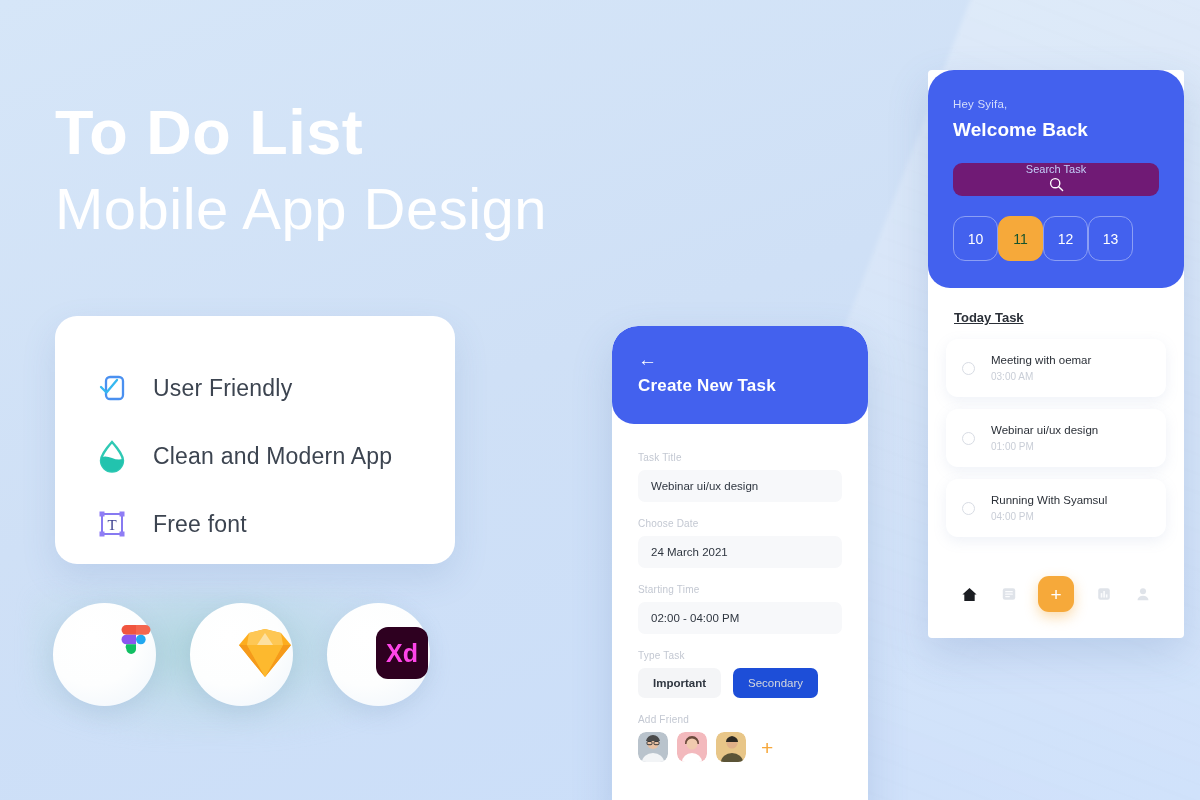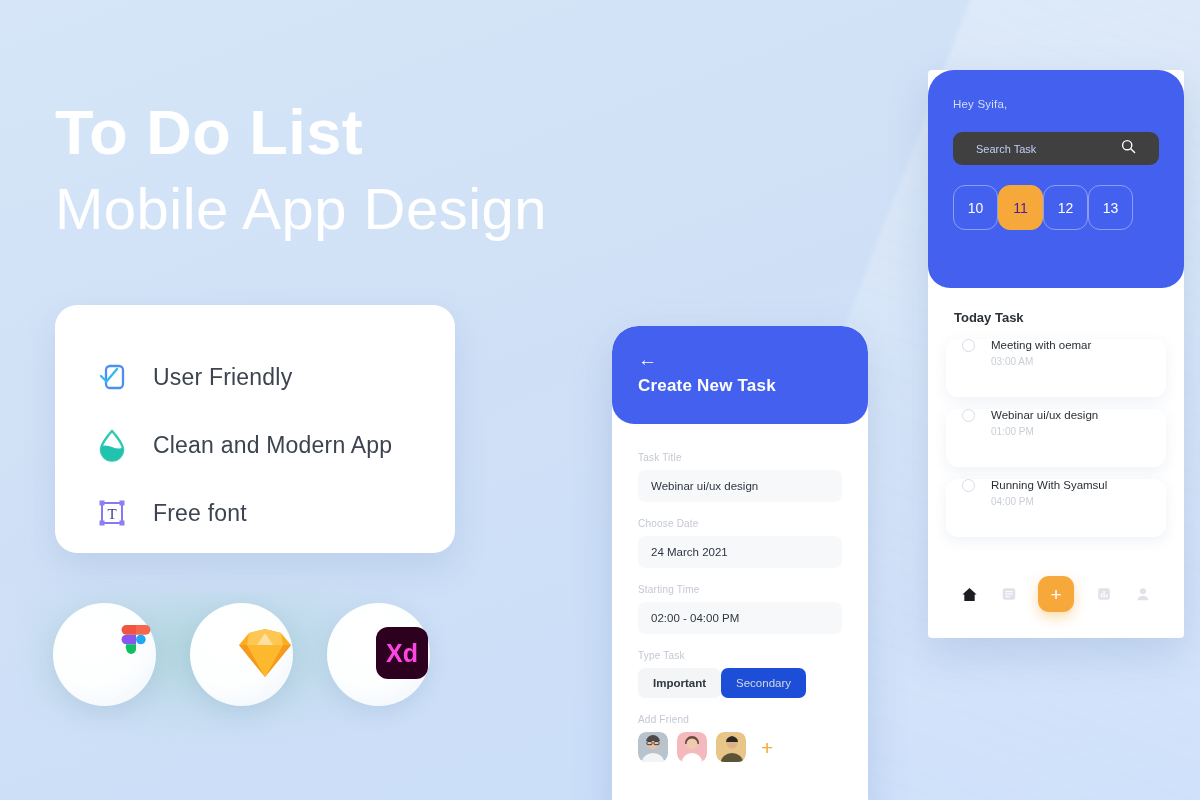--- a/index.html
+++ b/index.html
@@ -29,21 +29,21 @@
   }
   
   #headline {
     position:absolute; left:55px; top:95px;
     color:#ffffff; line-height:1.18; letter-spacing:.5px;
   }
   #headline .l1 { font-size:63px; font-weight:bold; display:block; }
   #headline .l2 { font-size:58px; font-weight:300; display:block; margin-top:6px; }
 
   #feature-card {
-    position:absolute; left:55px; top:305px;
+    position:absolute; left:55px; top:316px;
     width:400px; height:248px;
     background:#ffffff; border-radius:22px;
     box-shadow:0 14px 34px rgba(90,125,180,.16);
     padding:38px 0 0 38px;
   }
   .feature-row { display:flex; align-items:center; height:68px; }
   .feature-ico { width:38px; height:38px; flex:0 0 38px; margin-right:22px;
                  display:flex; align-items:center; justify-content:center; }
   .feature-label { font-size:23px; color:#3c4450; font-weight:400; letter-spacing:.2px; }
 
@@ -79,53 +79,53 @@
   #back-arrow { font-size:19px; line-height:1; color:#fff; display:block; }
   #create-title { font-size:17px; font-weight:bold; margin-top:7px; letter-spacing:.2px; }
   #create-body { padding:28px 26px 0 26px; background:#fff; }
   .field-group { margin-bottom:16px; }
   .field-label { font-size:10px; color:#c3c8d2; margin-bottom:7px; letter-spacing:.2px; }
   .field-box {
     background:#f7f8fa; border-radius:7px; height:32px;
     display:flex; align-items:center; padding:0 13px;
     font-size:11.5px; color:#2f3640;
   }
-  #type-chips { display:flex; gap:0; }
+  #type-chips { display:flex; gap:12px; }
   .chip { height:30px; border-radius:7px; display:flex; align-items:center;
           padding:0 15px; font-size:11.5px; }
   .chip.sel { background:#f4f5f7; color:#2f3640; font-weight:bold; }
   .chip.unsel { background:#1d4ed8; color:#d3d7de; }
   #friend-row { display:flex; align-items:center; gap:9px; }
   .avatar { width:30px; height:30px; border-radius:8px; overflow:hidden; position:relative; }
   #add-friend-plus { font-size:21px; color:#f6a83c; line-height:1; margin-left:6px; }
 
   
   #home-header {
     background:#4361ee; height:218px; border-radius:26px 26px 22px 22px;
     padding:28px 25px 0 25px; color:#fff;
   }
   #greet { font-size:11.5px; color:#d4ddfb; letter-spacing:.2px; }
   #welcome { font-size:19px; font-weight:bold; margin-top:9px; letter-spacing:.1px; }
   #search-bar {
-    margin-top:22px; height:33px; background:#404040; border-radius:9px;
-    display:flex; align-items:center; padding:0 23px; justify-content:space-between;
+    margin-top:22px; height:33px; background:#701a75; border-radius:9px;
+    display:flex; align-items:center; padding:0 23px; justify-content:space-between;flex-direction:column;
   }
   #search-placeholder { font-size:11px; color:#c3cef8; }
   #date-chips { display:flex; margin-top:20px; }
   .date-chip {
     width:45px; height:45px; border-radius:12px; border:1.4px solid #8c9ff4;
     display:flex; align-items:center; justify-content:center;
     font-size:14px; color:#ffffff; font-weight:500;
   }
-  .date-chip.active { background:#f6a93a; border-color:#f6a93a; color:#4c1d95; }
-  #today-title { font-size:13px; font-weight:bold; color:#2b3038; margin:22px 0 0 26px; }
+  .date-chip.active { background:#f6a93a; border-color:#f6a93a; color:#14532d; }
+  #today-title { font-size:13px; font-weight:bold; color:#2b3038; margin:22px 0 0 26px;text-decoration:underline; }
   #task-list { padding:14px 18px 0 18px; }
   .task-card {
     background:#fff; border-radius:12px; height:58px; margin-bottom:12px;
-    display:flex; padding:0 16px;
+    display:flex; align-items:center; padding:0 16px;
     box-shadow:0 4px 14px rgba(120,150,195,.13);
   }
   .task-check {
     width:13px; height:13px; border-radius:50%; border:1.3px solid #d8dce4;
     flex:0 0 13px; margin-right:16px;
   }
   .task-name { font-size:11.5px; color:#2b3038; }
   .task-time { font-size:10px; color:#c9ced7; margin-top:5px; }
   #bottom-nav {
     position:absolute; bottom:26px; left:0; width:100%;
@@ -292,20 +292,21 @@
         <span id="add-friend-plus">+</span>
       </div>
     </div>
 
   </div>
 </div>
 
 <div class="phone" id="phone-home">
   <div id="home-header">
     <div id="greet">Hey Syifa,</div>
+    <div id="welcome">Welcome Back</div>
 
     <div id="search-bar">
       <span id="search-placeholder">Search Task</span>
       <span>
         <svg width="15" height="15" viewBox="0 0 15 15">
           <circle cx="6.2" cy="6.2" r="4.6" fill="none" stroke="#ffffff" stroke-width="1.4"></circle>
           <line x1="9.7" y1="9.7" x2="13.6" y2="13.6" stroke="#ffffff" stroke-width="1.4" stroke-linecap="round"></line>
         </svg>
       </span>
     </div>

